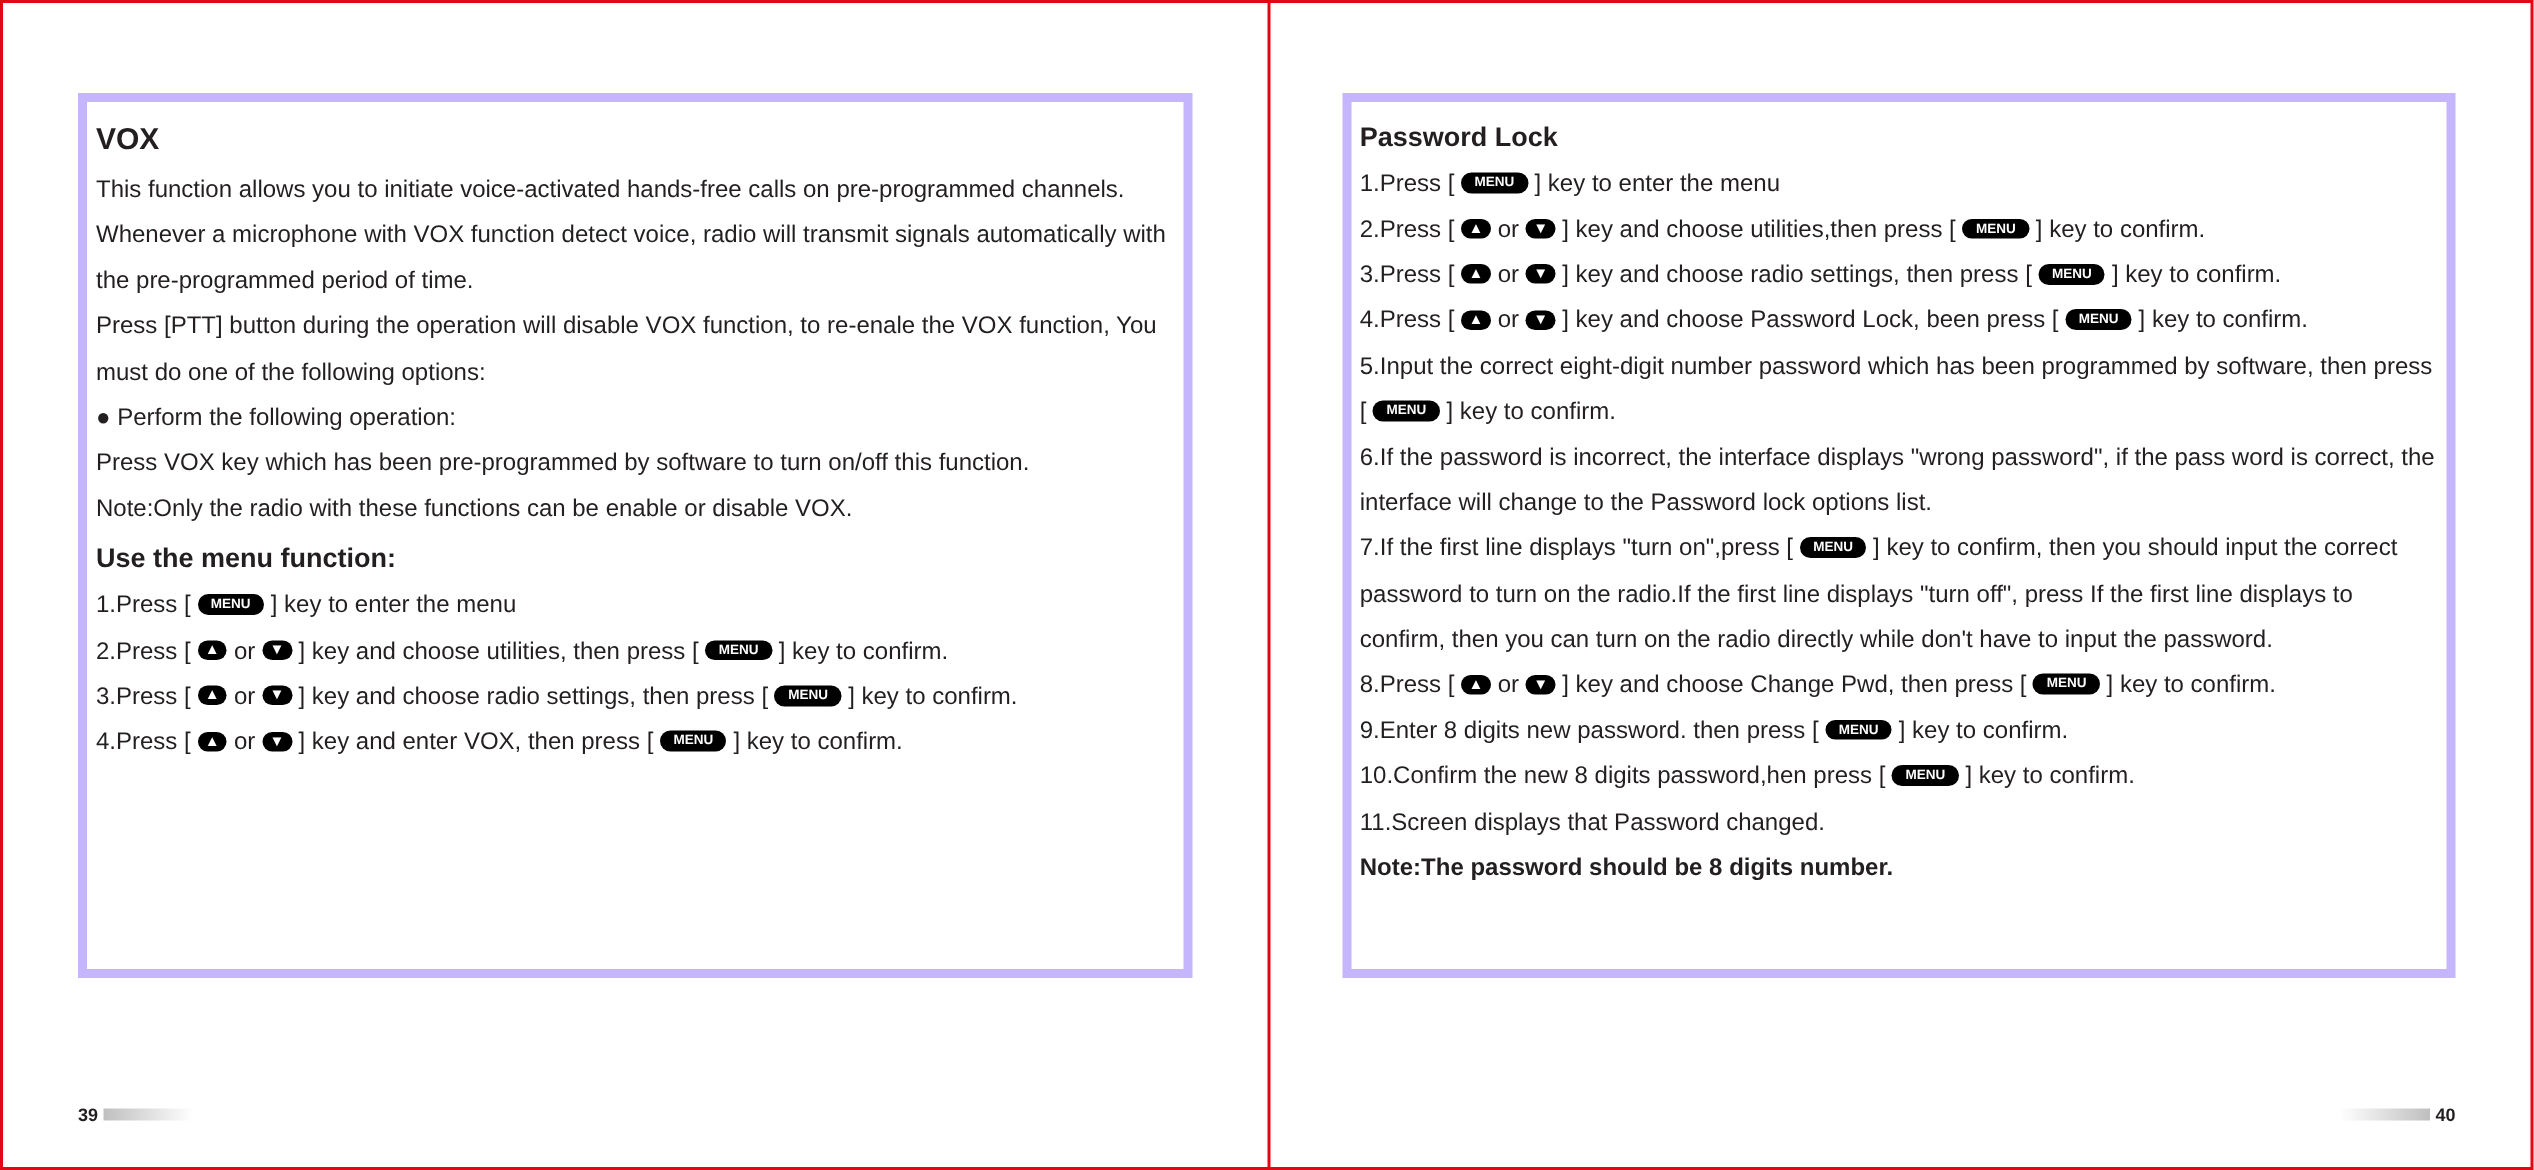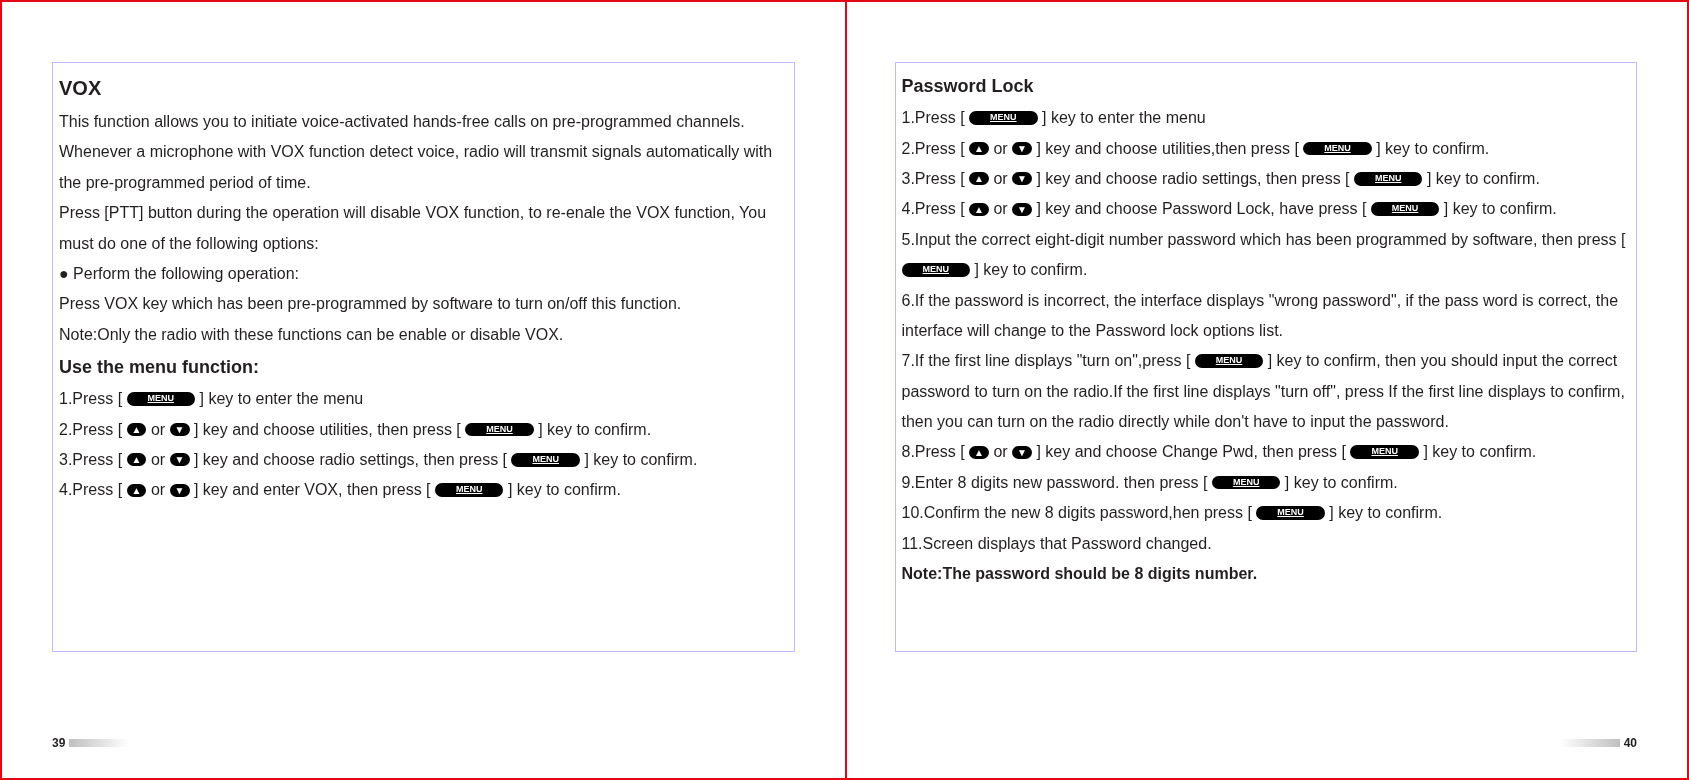--- a/index.html
+++ b/index.html
@@ -24,21 +24,21 @@
   }
   .divider {
     position: absolute;
     left: 50%;
     top: 0;
     bottom: 0;
     width: 2px;
     background: #e30613;
   }
   .content-box {
-    border: 1px solid #c4b5fd;
+    border: 6px solid #c4b5fd;
     padding: 6px 6px 6px 6px;
     min-height: 590px;
     box-sizing: border-box;
     line-height: 1.9;
     font-size: 16px;
     color: #231f20;
   }
   .heading {
     font-weight: bold;
     font-size: 20px;
@@ -50,26 +50,25 @@
   .bold {
     font-weight: bold;
   }
   .key-menu {
     display: inline-block;
     background: #000;
     color: #fff;
     font-size: 9px;
     font-weight: bold;
     border-radius: 8px;
-    padding: 1px 21px;
+    padding: 1px 9px;
     vertical-align: middle;
     line-height: 1.3;
     position: relative;
     top: -1px;
-    text-decoration: underline;
   }
   .key-arrow {
     display: inline-block;
     background: #000;
     color: #fff;
     font-size: 10px;
     border-radius: 8px;
     padding: 0px 5px;
     vertical-align: middle;
     line-height: 1.3;
@@ -153,21 +152,21 @@
 
       <div>
         <span>2.Press [ </span><span class="key-arrow">▲</span><span> or </span><span class="key-arrow">▼</span><span>  ] key and choose utilities,then press [ </span><span class="key-menu">MENU</span><span> ] key to confirm.</span>
       </div>
 
       <div>
         <span>3.Press [ </span><span class="key-arrow">▲</span><span> or </span><span class="key-arrow">▼</span><span>  ] key and choose radio settings, then press [ </span><span class="key-menu">MENU</span><span> ] key to confirm.</span>
       </div>
 
       <div>
-        <span>4.Press [ </span><span class="key-arrow">▲</span><span> or </span><span class="key-arrow">▼</span><span>  ] key and choose Password Lock, have press [ </span><span class="key-menu">MENU</span><span> ] key to confirm.</span>
+        <span>4.Press [ </span><span class="key-arrow">▲</span><span> or </span><span class="key-arrow">▼</span><span>  ] key and choose Password Lock, been press [ </span><span class="key-menu">MENU</span><span> ] key to confirm.</span>
       </div>
 
       <div>
         <span>5.Input the correct eight-digit number password which has been programmed by software, then press [ </span><span class="key-menu">MENU</span><span> ] key to confirm.</span>
       </div>
 
       <div>6.If the password is incorrect, the interface displays "wrong password", if the pass word is correct, the interface will change to the Password lock options list.</div>
 
       <div>
         <span>7.If the first line displays "turn on",press [ </span><span class="key-menu">MENU</span><span> ] key to confirm, then you should input the correct password to turn on the radio.If the first line displays "turn off", press If the first line displays to confirm, then you can turn on the radio directly while don't have to input the password.</span>

